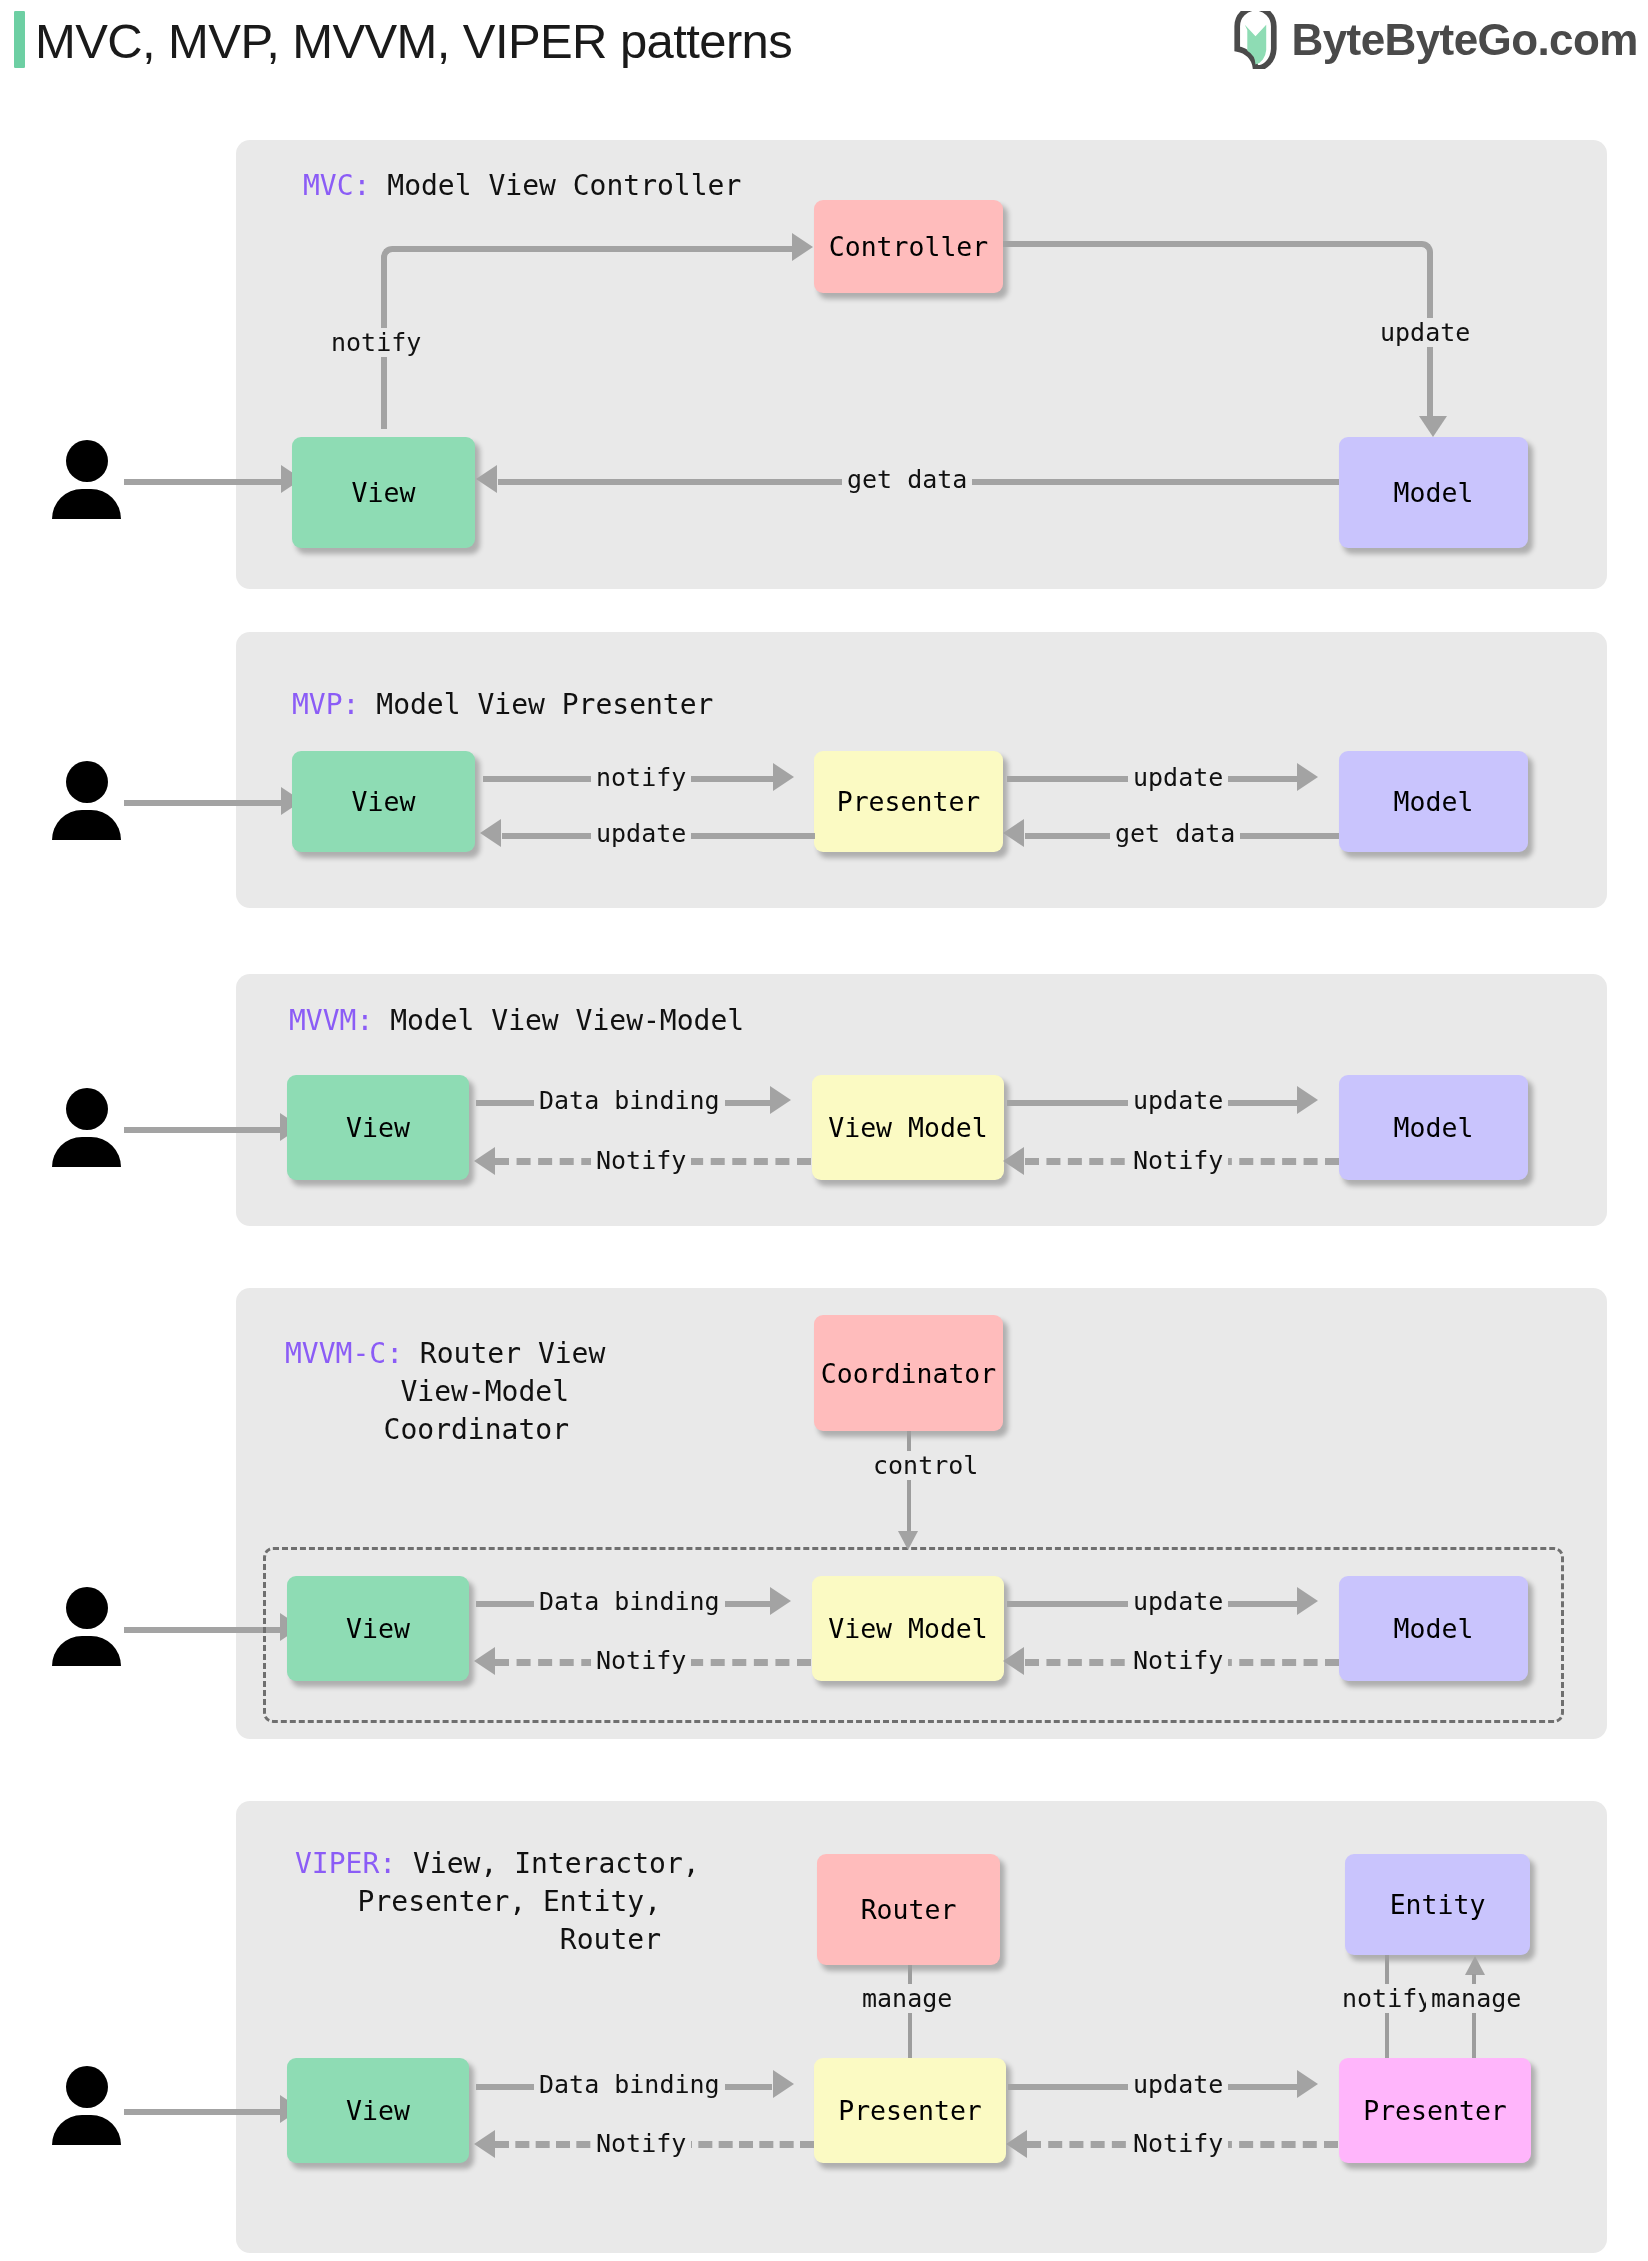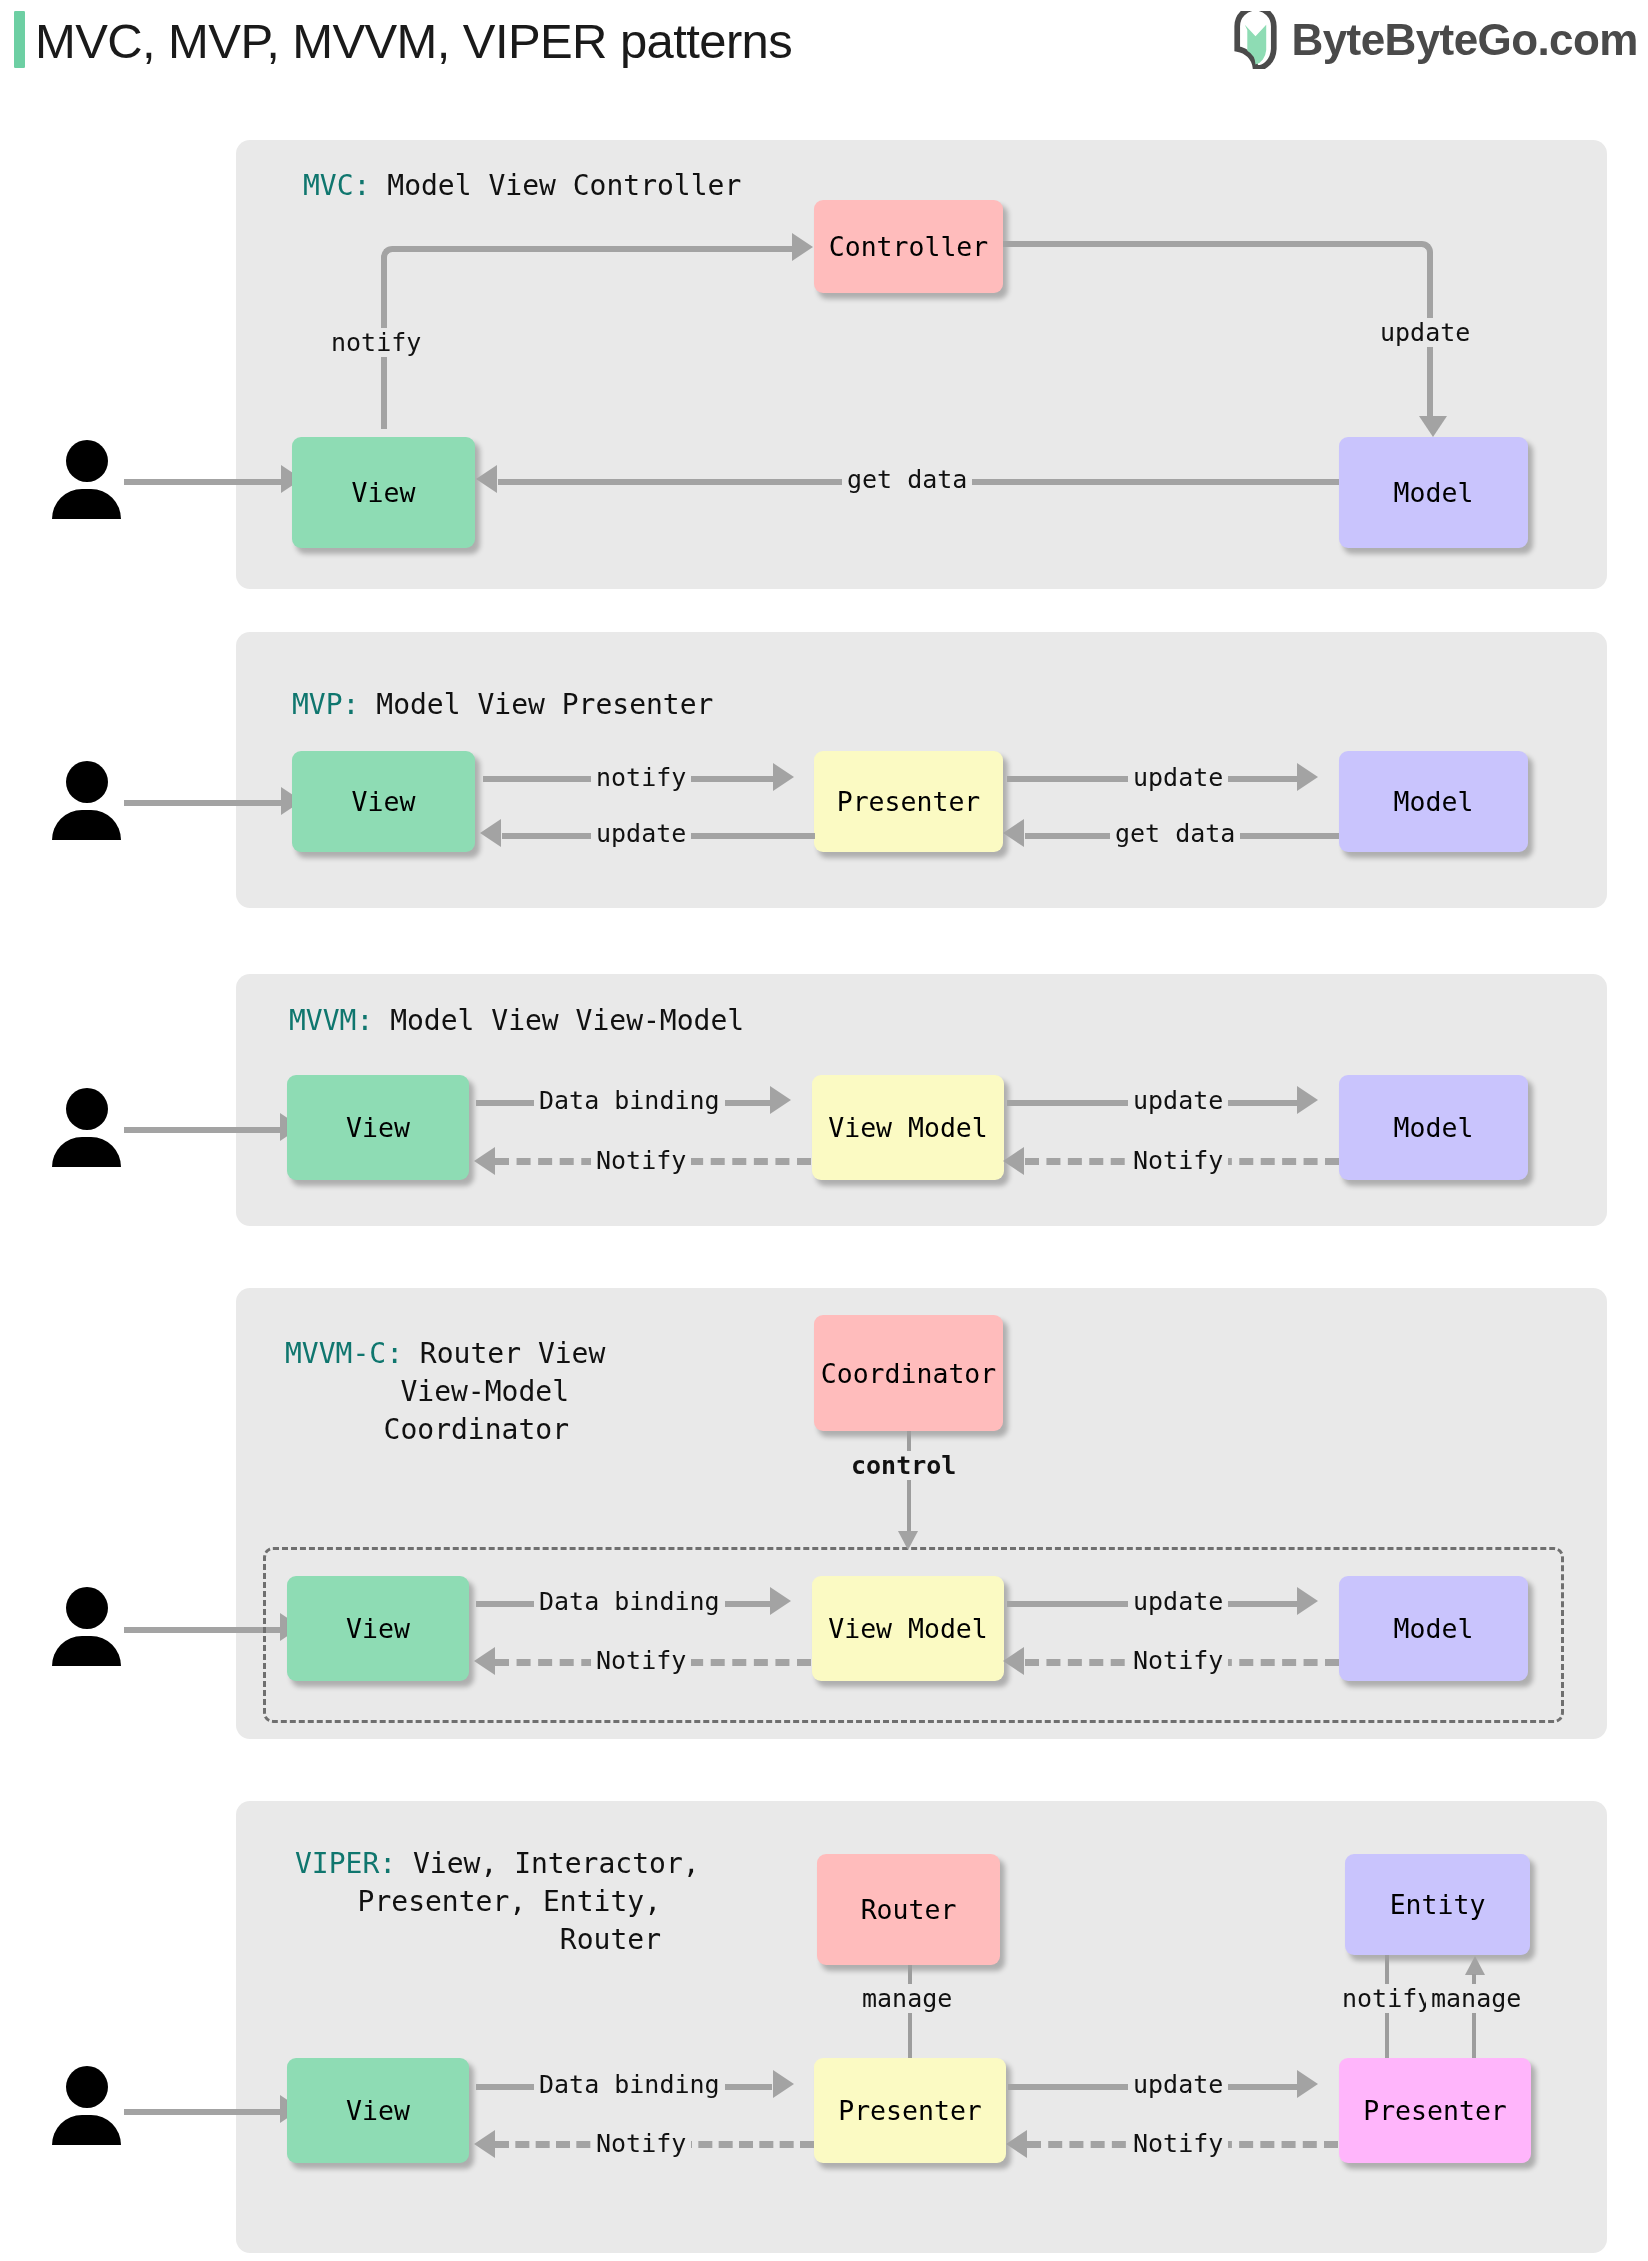--- a/index.html
+++ b/index.html
@@ -40,21 +40,21 @@
          box-shadow:4.4px 5.7px 5.7px rgba(0,0,0,0.25); white-space:nowrap; }
   .n-green { background:#8EDCB4; }
   .n-pink  { background:#FFBCBC; }
   .n-purple{ background:#C9C4FD; }
   .n-yellow{ background:#FBFAC3; }
   .n-magenta{background:#FFB5FB; }
 
   
   .sec-label{ position:absolute; font-size:28px; line-height:38px; color:#111;
               white-space:pre; }
-  .sec-label .code{ color:#0f766e; }
+  .sec-label .code{ color:#8b5cf6; }
   .edge-label{ position:absolute; font-size:25px; color:#111; white-space:nowrap;
                background:#e9e9e9; padding:0 5px; }
 
   
   .hline{ position:absolute; height:6.3px; background:#A3A3A3; }
   .vline-thin{ position:absolute; width:4.4px; background:#9d9d9d; }
   .dline{ position:absolute; height:0; border-top:7px dashed #A3A3A3; }
 
   .arw{ position:absolute; width:0; height:0; }
   .arw-r{ border-top:14px solid transparent; border-bottom:14px solid transparent;
@@ -190,21 +190,21 @@
   <div class="body"></div>
 </div>
 <div class="hline" style="left:124px; top:1627px; width:156px;"></div>
 <div class="arw arw-r" style="left:280px; top:1613px;"></div>
 
 <div class="dashbox" style="left:263px; top:1547px; width:1301px; height:176px;"></div>
 
 <div class="node n-pink" style="left:814px; top:1315px; width:189px; height:116px;">Coordinator</div>
 
 <div class="vline-thin" style="left:907px; top:1431px; height:82px;"></div>
-<div class="edge-label" style="left:846px; top:1451px;font-weight:bold;">control</div>
+<div class="edge-label" style="left:868px; top:1451px;">control</div>
 <div class="vline-thin" style="left:907px; top:1492px; height:42px;"></div>
 <div class="arw arw-d-sm" style="left:898px; top:1531px;"></div>
 
 <div class="node n-green" style="left:287px; top:1576px; width:182px; height:105px;">View</div>
 <div class="node n-yellow" style="left:812px; top:1576px; width:192px; height:105px;">View Model</div>
 <div class="node n-purple" style="left:1339px; top:1576px; width:189px; height:105px;">Model</div>
 
 <div class="hline" style="left:476px; top:1601px; width:294px;"></div>
 <div class="arw arw-r" style="left:770px; top:1587px;"></div>
 <div class="edge-label" style="left:534px; top:1587px;">Data binding</div>

